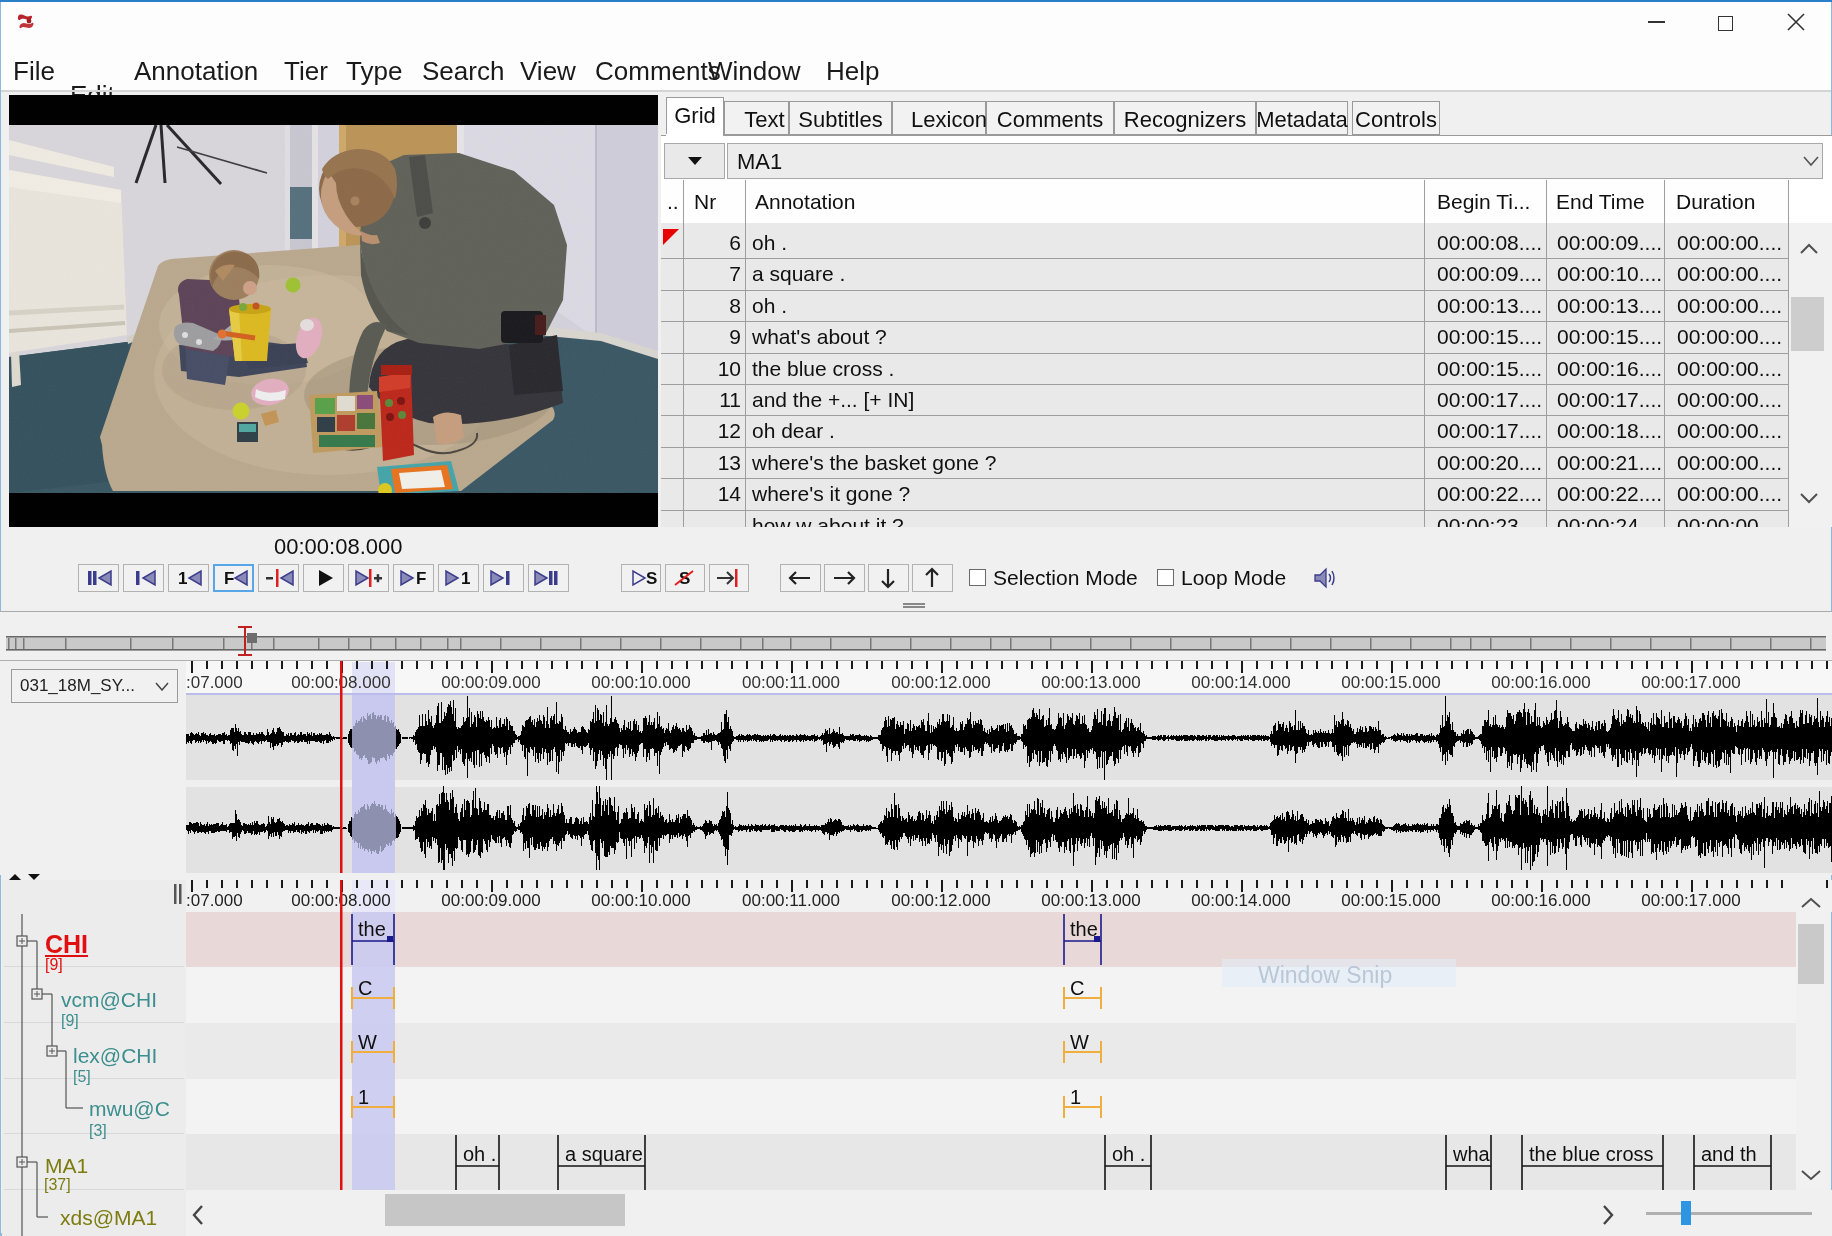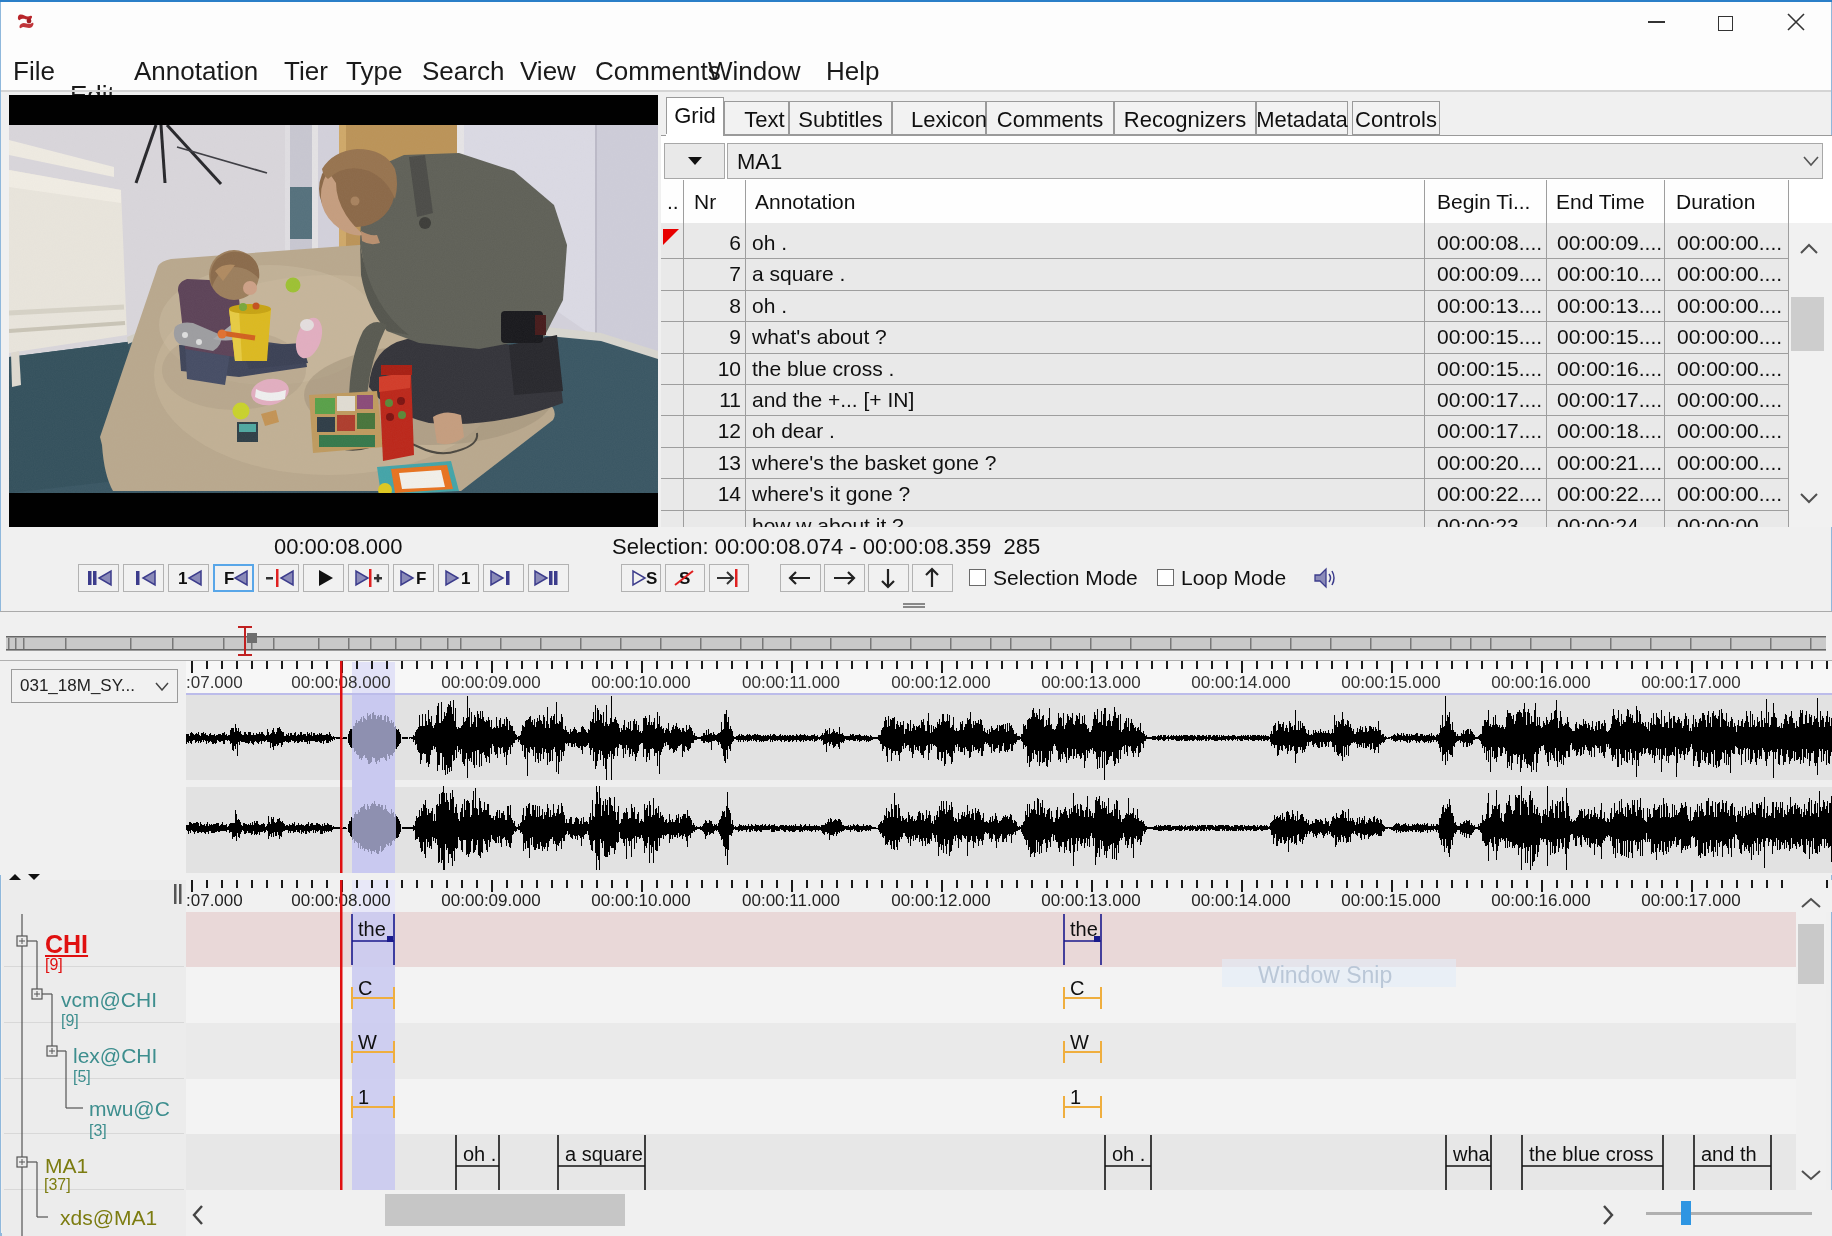--- a/index.html
+++ b/index.html
@@ -252,21 +252,20 @@
     <div class="abs" style="left:1788px;top:180px;width:1px;height:347px;background:#9e9e9e;"></div>
     <div class="abs" style="left:1789px;top:223px;width:43px;height:304px;background:#f1f1f1;"></div>
     <svg class="abs" style="left:1799px;top:242px" width="20" height="14" viewBox="0 0 20 14">
       <path d="M2 11 L10 3 L18 11" stroke="#505050" stroke-width="2" fill="none"></path>
     </svg>
     <div class="abs" style="left:1791px;top:297px;width:33px;height:54px;background:#cdcdcd;"></div>
     <svg class="abs" style="left:1799px;top:491px" width="20" height="14" viewBox="0 0 20 14">
       <path d="M2 3 L10 11 L18 3" stroke="#505050" stroke-width="2" fill="none"></path>
     </svg>
     <div class="t" style="left:274px;top:534px;font-size:22px;color:#101010;">00:00:08.000</div>
-    <div class="t" style="left:612px;top:534px;font-size:22px;color:#101010;">Selection: 00:00:08.074 - 00:00:08.359  285</div>
     <div class="abs" style="left:78px;top:564px;width:41px;height:28px;background:#f1f1f1;border:1px solid #b2b2b2;box-sizing:border-box;"></div>
     <svg class="abs" style="left:78px;top:564px" width="41" height="28" viewBox="0 0 41 28">
       <rect x="10" y="7" width="3.5" height="14" fill="#3c3c8c"></rect>
       <rect x="15" y="7" width="3.5" height="14" fill="#3c3c8c"></rect>
       <path d="M33 7 L33 21 L21 14 Z" fill="#8a8ab8" stroke="#3c3c8c" stroke-width="1.5"></path>
     </svg>
     <div class="abs" style="left:123px;top:564px;width:41px;height:28px;background:#f1f1f1;border:1px solid #b2b2b2;box-sizing:border-box;"></div>
     <svg class="abs" style="left:123px;top:564px" width="41" height="28" viewBox="0 0 41 28">
       <rect x="13" y="7" width="3.5" height="14" fill="#3c3c8c"></rect>
       <path d="M32 7 L32 21 L20 14 Z" fill="#8a8ab8" stroke="#3c3c8c" stroke-width="1.5"></path>

